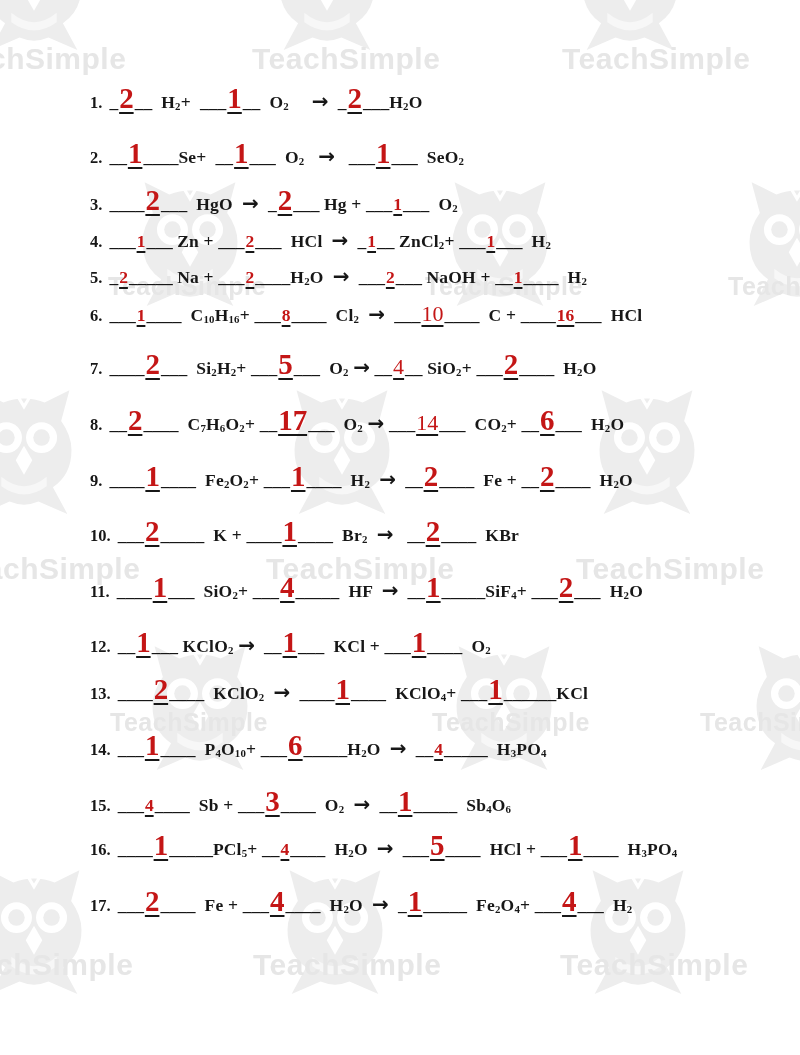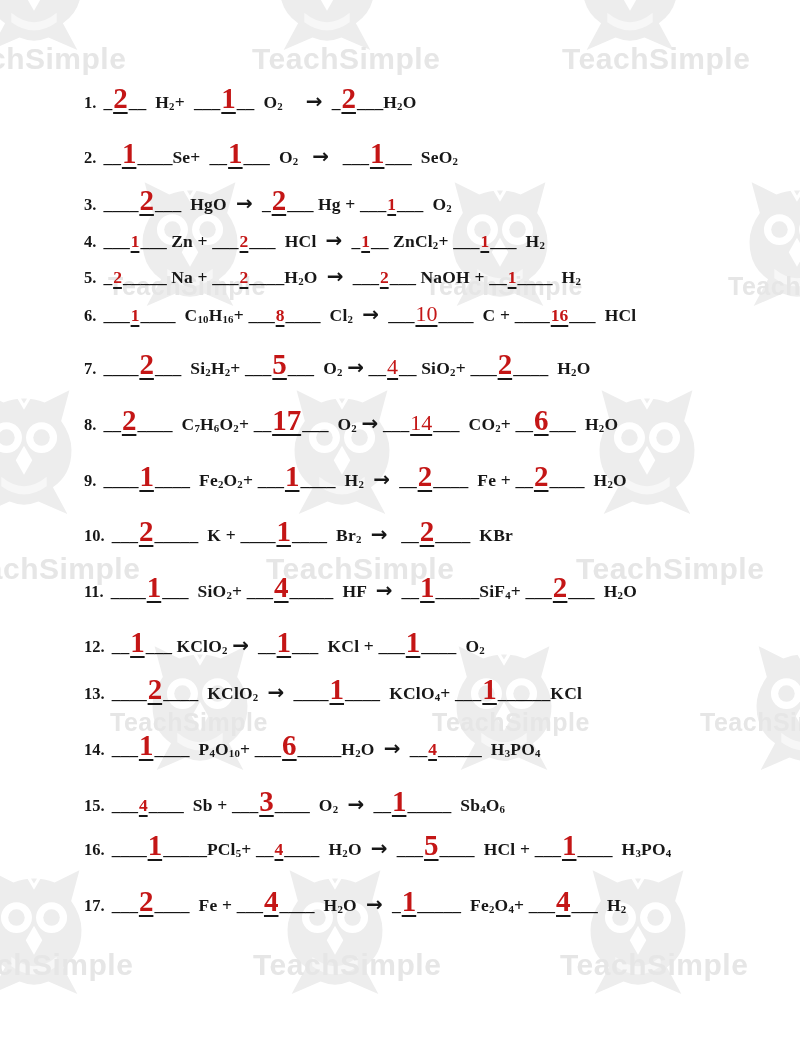--- a/index.html
+++ b/index.html
@@ -19,21 +19,21 @@
     font-family:"Liberation Sans","DejaVu Sans",sans-serif;
     font-weight:700;
     color:#e6e6e6;
     letter-spacing:0.5px;
     white-space:pre;
   }
   
   #eq-layer{position:absolute;inset:0;z-index:1;}
   .eq-row{
     position:absolute;
-    left:84px;
+    left:90px;
     white-space:pre;
     font-weight:700;
     font-size:17.5px;
     color:#171717;
     line-height:34px;
   }
   .eq-row .strut{font-size:29px;}
   .eqnum{font-size:16.5px;margin-right:7px;}
   .eq-text{letter-spacing:0.2px;}
   .eq-text sub{

